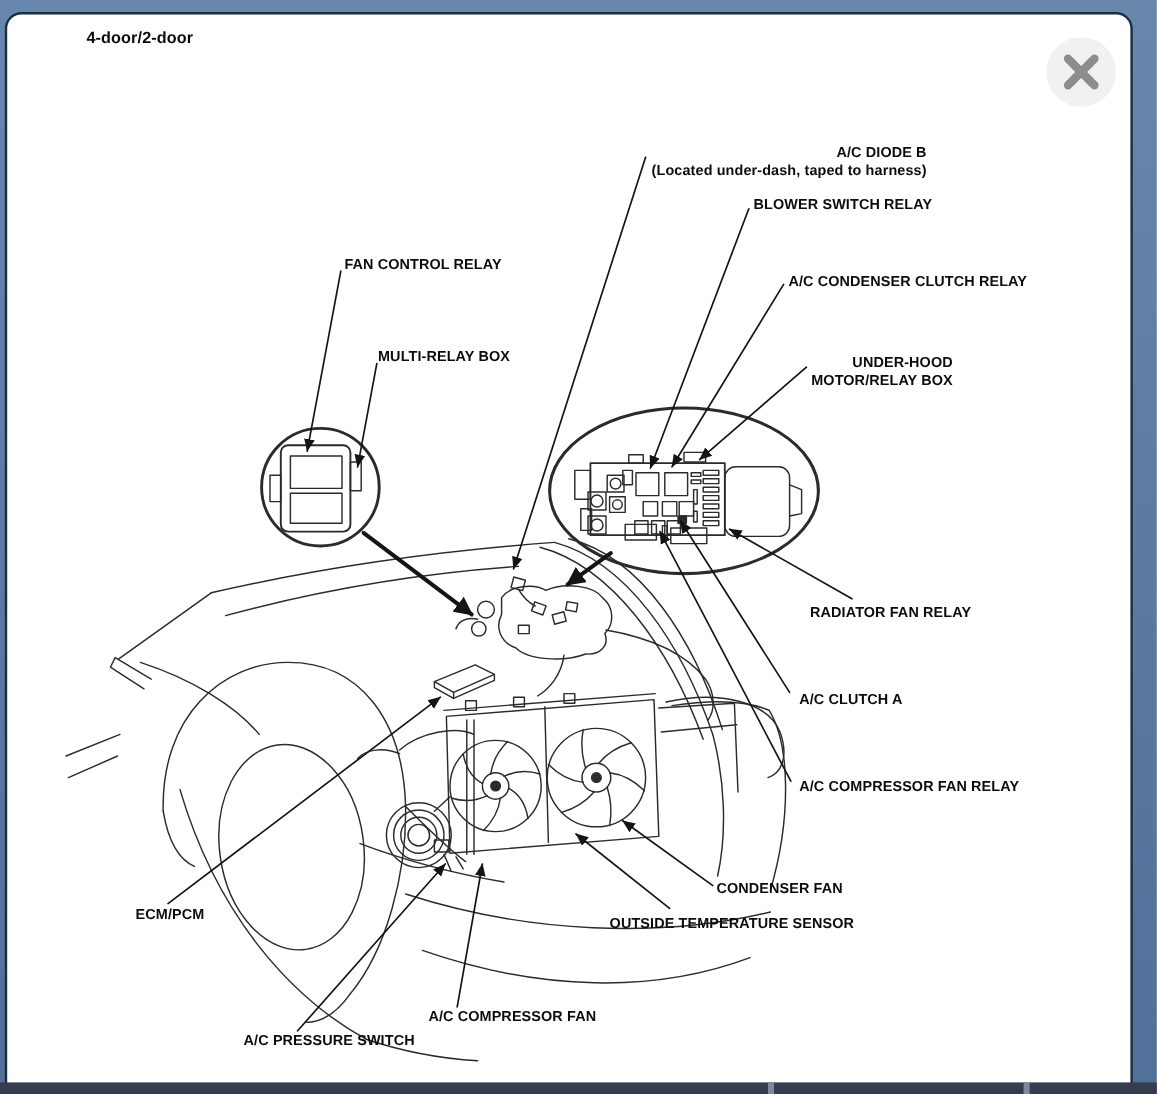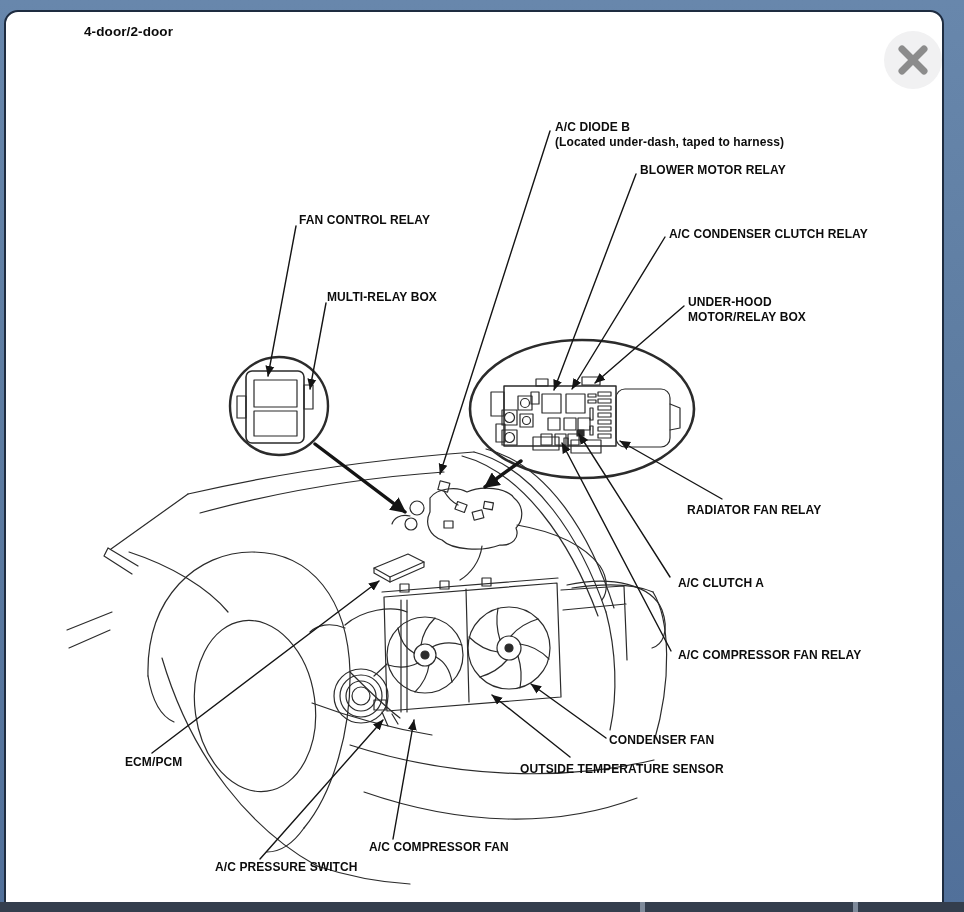--- a/index.html
+++ b/index.html
@@ -8,34 +8,34 @@
     width:964px;height:912px;
     overflow:hidden;
     background:linear-gradient(180deg,#6887ac 0%,#5e7da2 40%,#51709a 100%);
     font-family:"Liberation Sans","DejaVu Sans",sans-serif;
   }
   .page{
     position:absolute;left:4px;top:10px;width:936px;height:892px;
     background:#ffffff;border:2px solid #1e2c40;border-radius:14px 14px 4px 4px;
     box-sizing:content-box;
   }
-  .overlay{position:absolute;left:12px;top:0;width:860px;height:912px;z-index:3;}
+  .overlay{position:absolute;left:0;top:0;width:860px;height:912px;z-index:3;}
   .artwork{position:absolute;left:0;top:0;}
   .doc-title{
     position:absolute;left:72px;top:24px;
     font-size:13.5px;font-weight:700;color:#0a0a0a;letter-spacing:.1px;
   }
   .close-btn{
     position:absolute;left:872px;top:31px;width:58px;height:58px;
     border-radius:50%;background:#f1f1f2;border:none;cursor:pointer;
     display:flex;align-items:center;justify-content:center;padding:0;
   }
   .lbl{
     position:absolute;font-size:12px;font-weight:700;line-height:15px;
-    color:#0c0c0c;white-space:nowrap;letter-spacing:.1px;z-index:4;
+    color:#0c0c0c;white-space:nowrap;letter-spacing:.1px;z-index:4;text-align:right;
   }
   .bottom-bar{
     position:absolute;left:0;top:902px;width:964px;height:10px;
     background:#343e4d;z-index:6;
   }
   .bottom-bar .sep{position:absolute;top:0;width:5px;height:10px;background:#7e8a9a;}
   .sep1{left:640px;}
   .sep2{left:853px;}
 </style>
 </head>
@@ -223,21 +223,21 @@
       <line x1="40" y1="18" x2="18" y2="40" stroke="#8c8c8c" stroke-width="7" stroke-linecap="round"></line>
     </svg>
   </button>
 
   <div class="lbl" style="left:287px;top:213px">FAN CONTROL RELAY</div>
   <div class="lbl" style="left:315px;top:290px">MULTI-RELAY BOX</div>
   <div class="lbl" style="left:543px;top:120px">
     <span style="display:block">A/C DIODE B</span>
     <span style="display:block">(Located under-dash, taped to harness)</span>
   </div>
-  <div class="lbl" style="left:628px;top:163px">BLOWER MOTOR RELAY</div>
+  <div class="lbl" style="left:628px;top:163px">BLOWER SWITCH RELAY</div>
   <div class="lbl" style="left:657px;top:227px">A/C CONDENSER CLUTCH RELAY</div>
   <div class="lbl" style="left:676px;top:295px">
     <span style="display:block">UNDER-HOOD</span>
     <span style="display:block">MOTOR/RELAY BOX</span>
   </div>
   <div class="lbl" style="left:675px;top:503px">RADIATOR FAN RELAY</div>
   <div class="lbl" style="left:666px;top:576px">A/C CLUTCH A</div>
   <div class="lbl" style="left:666px;top:648px">A/C COMPRESSOR FAN RELAY</div>
   <div class="lbl" style="left:113px;top:755px">ECM/PCM</div>
   <div class="lbl" style="left:597px;top:733px">CONDENSER FAN</div>

